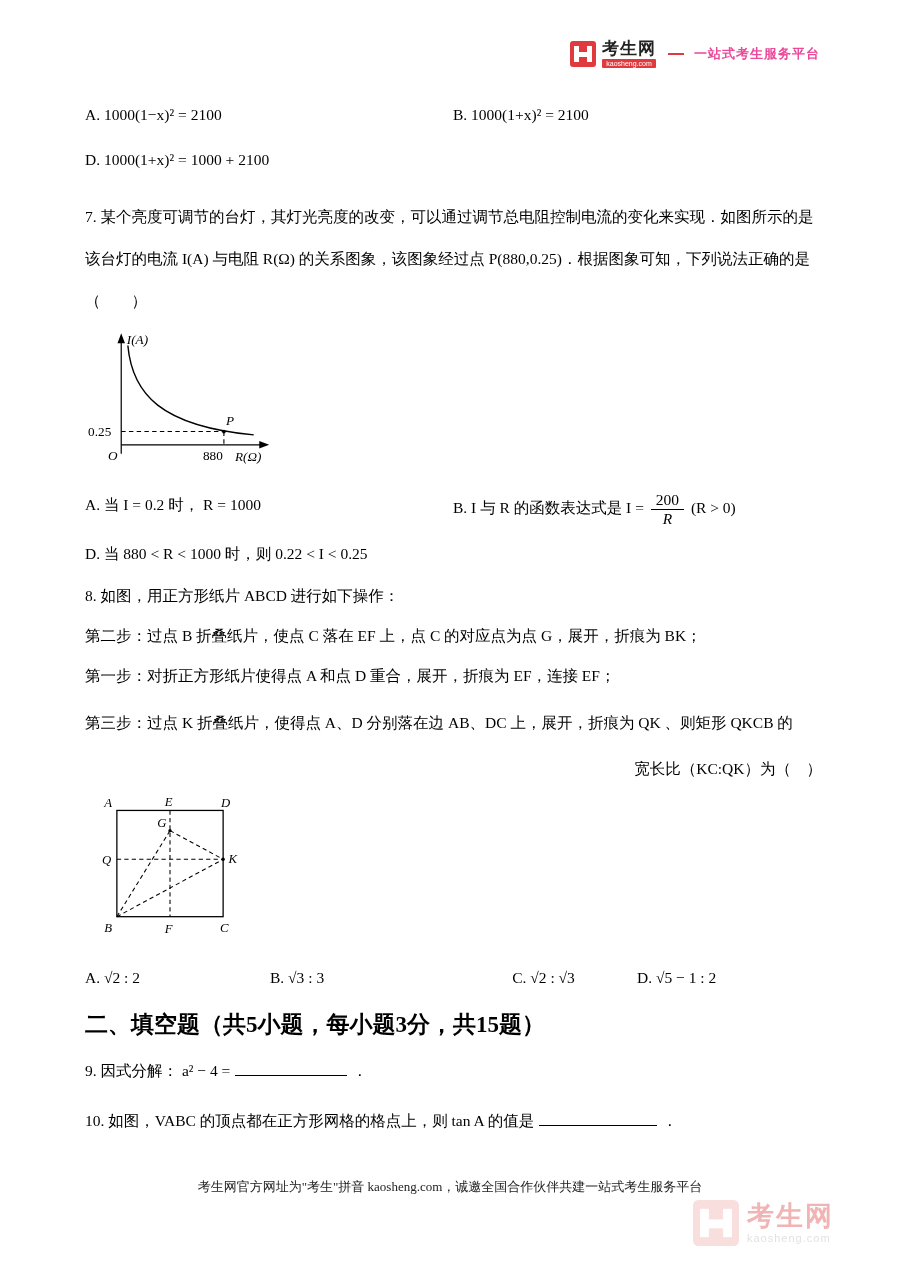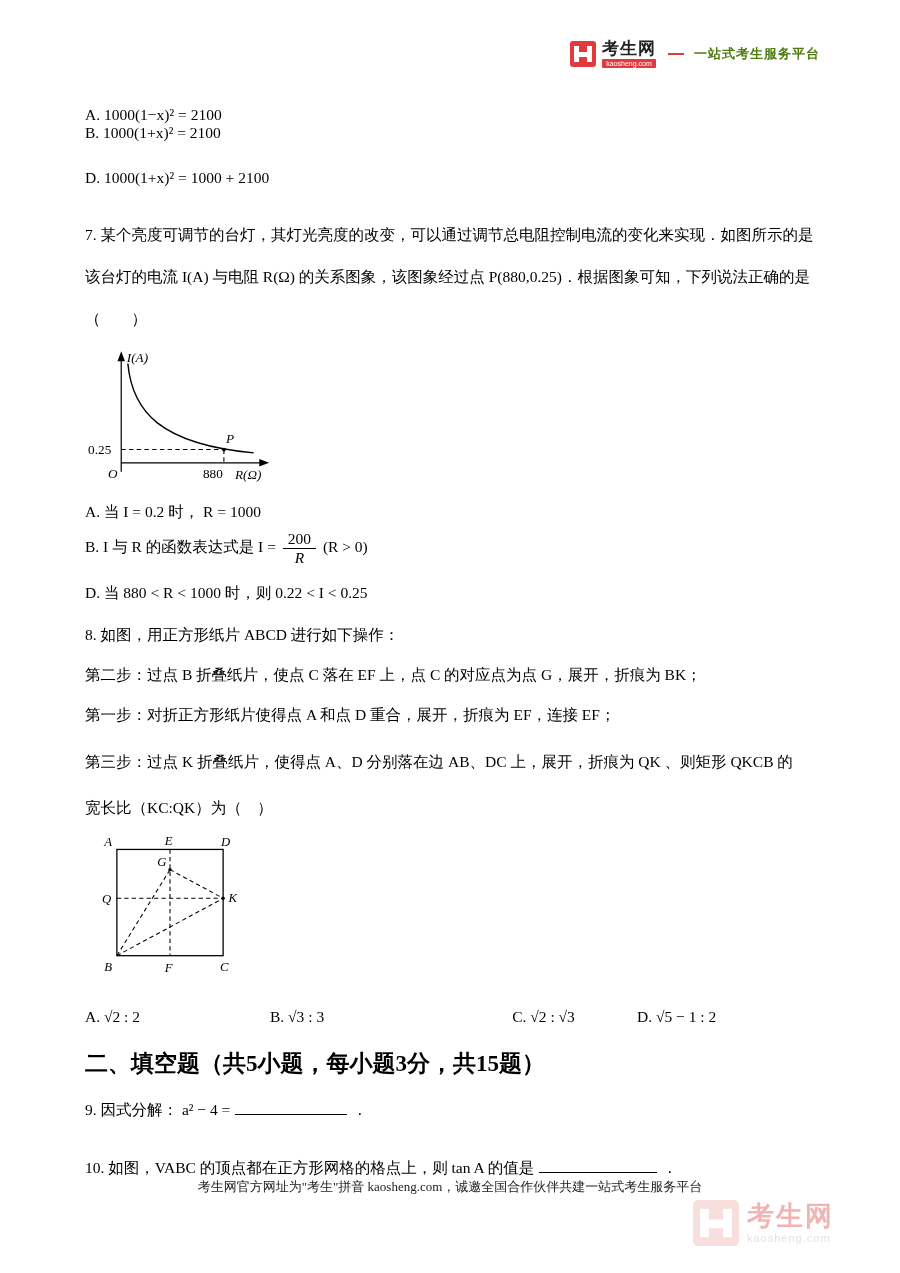--- a/index.html
+++ b/index.html
@@ -11,29 +11,29 @@
     font-size:15.5px; overflow:hidden;
   }
   .content { padding:106px 78px 0 85px; }
 
   
   .logo { position:absolute; top:40px; right:80px; display:flex; align-items:center; gap:6px; }
   .logo-text-col { display:flex; flex-direction:column; align-items:center; line-height:1; }
   .logo-name { font-family:"Liberation Sans",sans-serif; font-weight:bold; font-size:17px; color:#222; letter-spacing:1px; }
   .logo-domain { font-family:"Liberation Sans",sans-serif; font-size:7px; color:#fff; background:#e03a3e; padding:1px 4px; margin-top:2px; border-radius:1px; }
   .tag-dash { width:16px; height:2px; background:#e03a3e; margin:0 4px 0 6px; }
-  .logo-tagline { font-family:"Liberation Sans",sans-serif; font-size:13px; font-weight:bold; color:#4d7c0f; letter-spacing:1px; }
+  .logo-tagline { font-family:"Liberation Sans",sans-serif; font-size:13px; font-weight:bold; color:#ec4899; letter-spacing:1px; }
 
   
   .line { margin-bottom:18px; line-height:1.45; }
-  .opt-row2 { display:flex; margin-bottom:27px;flex-direction:column; }
+  .opt-row2 { display:flex; margin-bottom:27px; }
   .opt-row2 .col-a { width:368px; flex:none; }
   .q7-para { line-height:42px; margin-bottom:6px; }
   .fig-wrap { margin:8px 0 12px 0; }
-  .opt-row2.tall { margin-bottom:16px; }
+  .opt-row2.tall { align-items:center; margin-bottom:16px; }
   .opt-row4 { display:flex; margin:14px 0 10px 0; }
   .opt-row4 .c1 { width:185px; flex:none; }
   .opt-row4 .c2 { width:180px; flex:none; }
   .opt-row4 .c3 { width:187px; flex:none;text-align:center; }
 
   .frac { display:inline-block; vertical-align:-0.75em; text-align:center; line-height:1.05; margin:0 3px; }
   .frac .num { display:block; padding:0 5px 1px 5px; border-bottom:1px solid #000;margin-top:8px; }
   .frac .den { display:block; padding-top:1px; }
 
   .section-title { font-weight:bold; font-size:23px; margin:22px 0 20px 0; }
@@ -115,21 +115,21 @@
     </span>
   </div>
   <div class="opt-row2" style="margin-bottom:20px;">
     <span>D. 当 880 &lt; R &lt; 1000 时，则 0.22 &lt; I &lt; 0.25</span>
   </div>
 
   <div class="line">8. 如图，用正方形纸片 ABCD 进行如下操作：</div>
   <div class="line">第二步：过点 B 折叠纸片，使点 C 落在 EF 上，点 C 的对应点为点 G，展开，折痕为 BK；</div>
   <div class="line">第一步：对折正方形纸片使得点 A 和点 D 重合，展开，折痕为 EF，连接 EF；</div>
   <div class="line" style="margin-bottom:24px;margin-top:24px;">第三步：过点 K 折叠纸片，使得点 A、D 分别落在边 AB、DC 上，展开，折痕为 QK 、则矩形 QKCB 的</div>
-  <div class="line" style="margin-bottom:10px;">宽长比（KC:QK）为（　）</div>
+  <div class="line" style="margin-bottom:10px;text-align:right;">宽长比（KC:QK）为（　）</div>
 
   <div class="fig-wrap">
     <svg width="170" height="160" viewBox="0 0 160 150">
 
       <rect x="30" y="18" width="100" height="100" fill="none" stroke="#000" stroke-width="1.2"></rect>
 
       <line x1="80" y1="18" x2="80" y2="118" stroke="#000" stroke-width="1" stroke-dasharray="4 3"></line>
       <line x1="30" y1="64" x2="130" y2="64" stroke="#000" stroke-width="1" stroke-dasharray="4 3"></line>
       <line x1="30" y1="118" x2="130" y2="64" stroke="#000" stroke-width="1" stroke-dasharray="4 3"></line>
       <line x1="30" y1="118" x2="80" y2="37" stroke="#000" stroke-width="1" stroke-dasharray="4 3"></line>
@@ -151,21 +151,21 @@
 
   <div class="opt-row4">
     <span class="c1">A. √2 : 2</span>
     <span class="c2">B. √3 : 3</span>
     <span class="c3">C. √2 : √3</span>
     <span>D. √5 − 1 : 2</span>
   </div>
 
   <div class="section-title">二、填空题（共5小题，每小题3分，共15题）</div>
 
-  <div class="line" style="margin-bottom:36px;">
+  <div class="line" style="margin-bottom:28px;">
     <span>9. 因式分解： a² − 4 =</span>
     <span class="blank"></span>
     <span>．</span>
   </div>
 
   <div class="line">
     <span>10. 如图，VABC 的顶点都在正方形网格的格点上，则 tan A 的值是</span>
     <span class="blank" style="width:118px;"></span>
     <span>．</span>
   </div>

